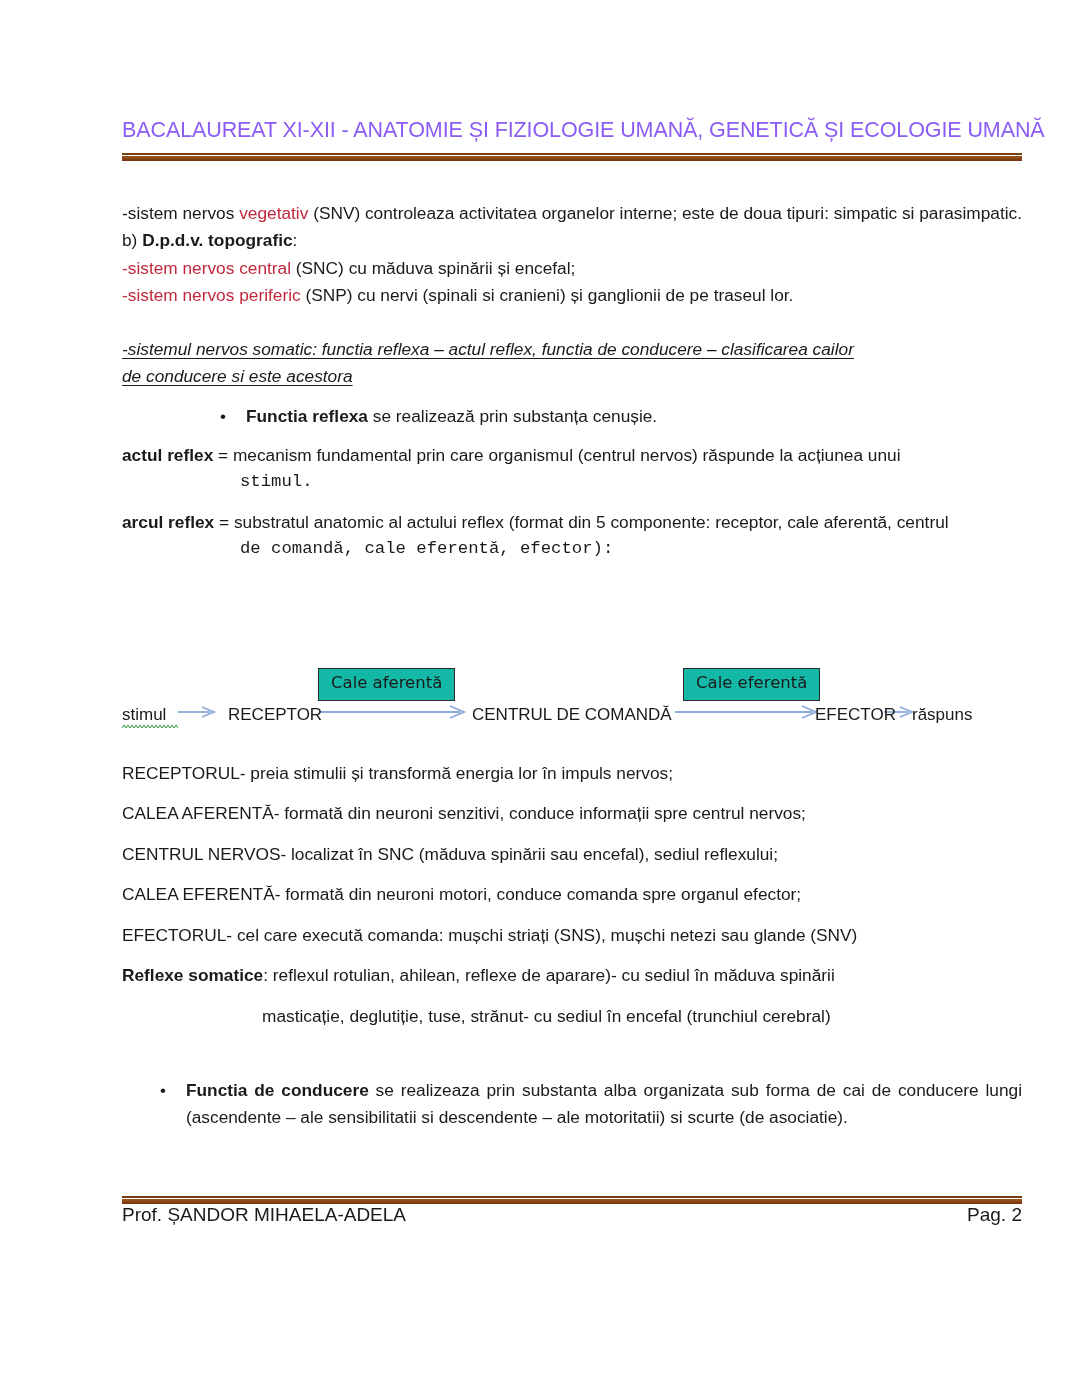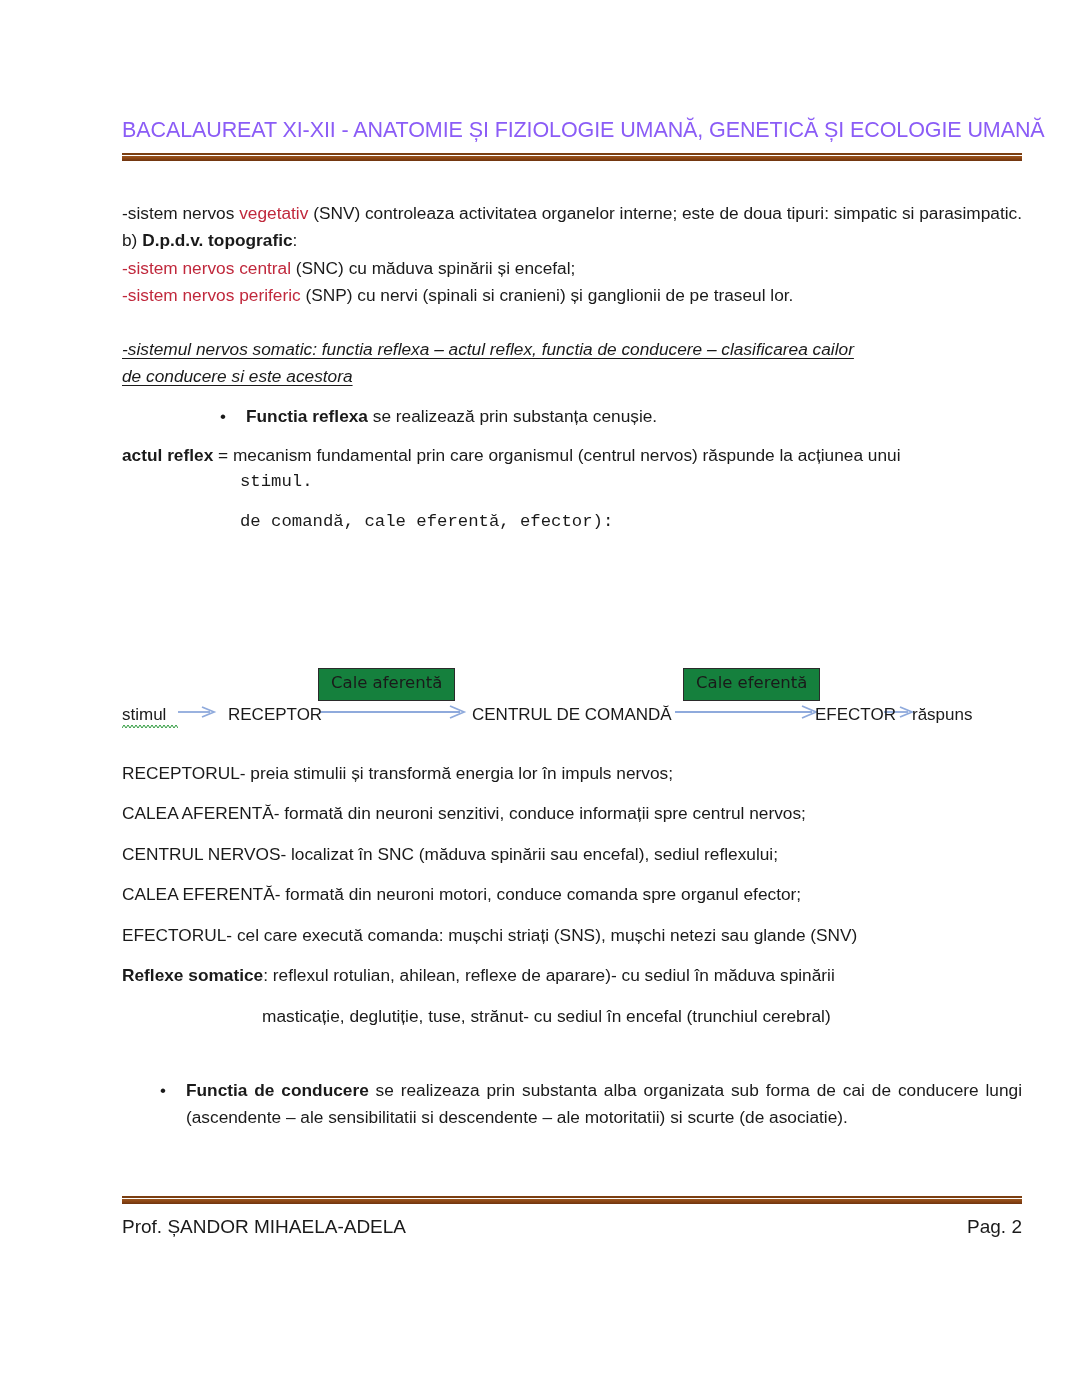--- a/index.html
+++ b/index.html
@@ -99,21 +99,21 @@
   .diagram {
     position: absolute;
     left: 122px;
     top: 662px;
     width: 900px;
     height: 78px;
   }
   .dbox {
     position: absolute;
     border: 1.4px solid #2b2b2b;
-    background: #15803d;
+    background: #14b8a6;
     font-size: 16.5px;
     font-family: "DejaVu Sans", sans-serif;
     color: #1a1a1a;
     padding: 4px 12px 6px 12px;
     white-space: nowrap;
     line-height: 1.25;
   }
   .dbox-aferenta { left: 196px; top: 6px; }
   .dbox-eferenta { left: 561px; top: 6px; }
 
@@ -151,21 +151,21 @@
     position: absolute;
     left: 122px;
     top: 1196px;
     width: 900px;
   }
   .footer .rule-double { margin-top: 0; }
   .footer-row {
     display: flex;
     justify-content: space-between;
     align-items: baseline;
-    margin-top: 12px;
+    margin-top: 0;
     font-size: 19px;
     color: #1a1a1a;
   }
 </style>
 </head>
 <body>
 
 <div class="page">
 
   <div class="header">
@@ -199,20 +199,21 @@
       <span class="bullet-body"><span class="b">Functia reflexa</span><span> se realizează prin substanța cenușie.</span></span>
     </div>
 
     <div class="spacer-sm"></div>
 
     <div class="p"><span class="b">actul reflex</span><span> = mecanism fundamental prin care organismul (centrul nervos) răspunde la acțiunea unui</span></div>
     <div class="p indent-1">stimul.</div>
 
     <div class="spacer-sm"></div>
 
+    <div class="p justify"><span class="b">arcul reflex</span><span> =  substratul   anatomic   al  actului  reflex  (format  din  5  componente:  receptor,  cale aferentă, centrul</span></div>
     <div class="p indent-1">de comandă, cale eferentă, efector):</div>
   </div>
 
   <div class="diagram">
 
     <svg class="arrow-svg" viewBox="0 0 900 78" xmlns="http://www.w3.org/2000/svg">
 
       <line x1="56" y1="50" x2="88" y2="50" stroke="#8FAADC" stroke-width="1.8"></line>
       <path d="M80 45 L92 50 L80 55" fill="none" stroke="#8FAADC" stroke-width="1.8"></path>
 

